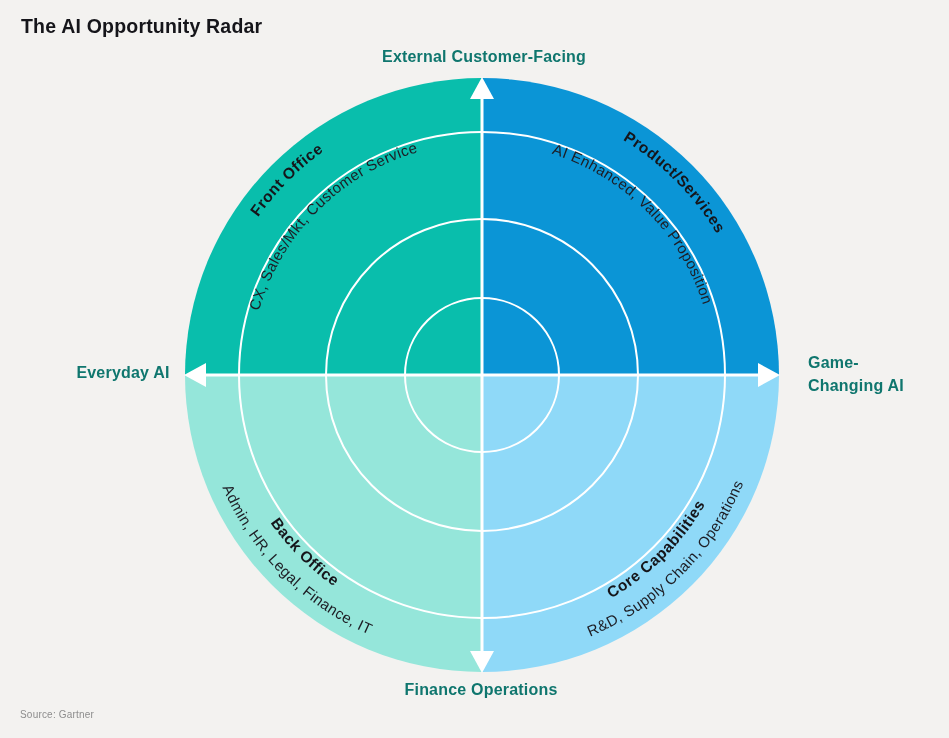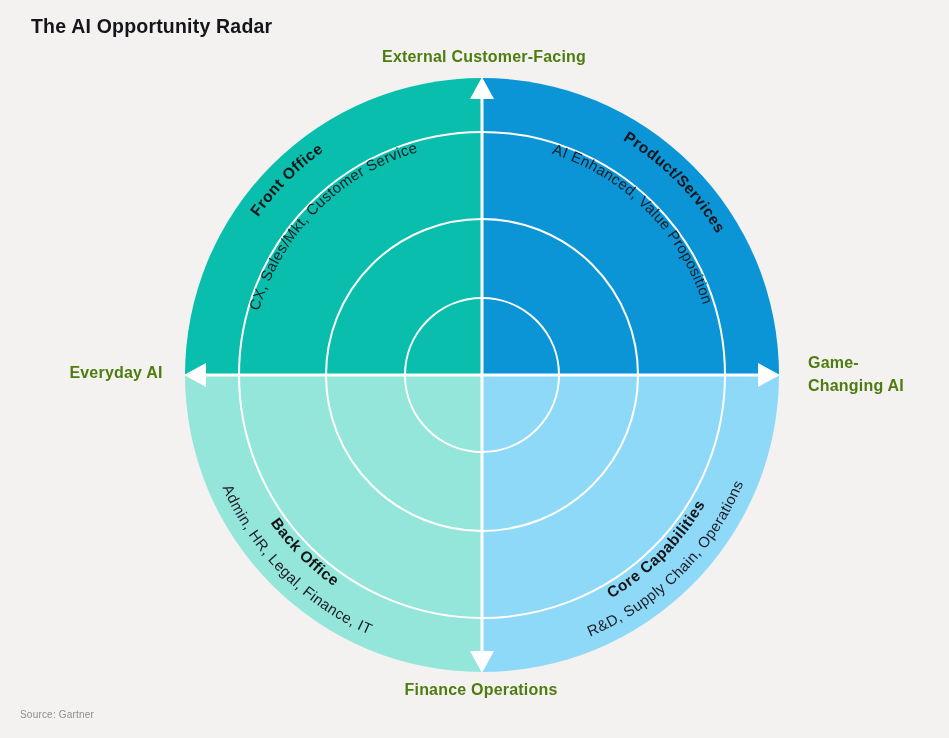--- a/index.html
+++ b/index.html
@@ -10,30 +10,29 @@
     position: relative;
     overflow: hidden;
   }
   .stage { position: absolute; inset: 0; }
   .radar-svg { position: absolute; left: 0; top: 0; }
 
   .page-title {
     position: absolute; left: 21px; top: 15px;
     font-size: 19.5px; font-weight: 700; color: #15151a;
     letter-spacing: 0.2px;
-    margin-left: 10px;
   }
   .axis-label {
     position: absolute;
-    font-size: 16px; font-weight: 700; color: #4d7c0f;
+    font-size: 16px; font-weight: 700; color: #0f766e;
     letter-spacing: 0.2px; white-space: nowrap;
   }
   .axis-top    { left: 484px; top: 57px;  transform: translate(-50%, -50%); }
   .axis-bottom { left: 481px; top: 690px; transform: translate(-50%, -50%); }
-  .axis-left   { left: 116px; top: 373px; transform: translate(-50%, -50%); }
+  .axis-left   { left: 123px; top: 373px; transform: translate(-50%, -50%); }
   .axis-right  { left: 792px; top: 374px; transform: translate(0, -50%); line-height: 1.45; }
   .axis-right span { display: block; margin-left: 16px; }
 
   .source-note {
     position: absolute; left: 20px; top: 709px;
     font-size: 10px; color: #8d8d8d; letter-spacing: 0.2px;
   }
 
   .arc-title {
     font-family: "Liberation Sans", sans-serif;

